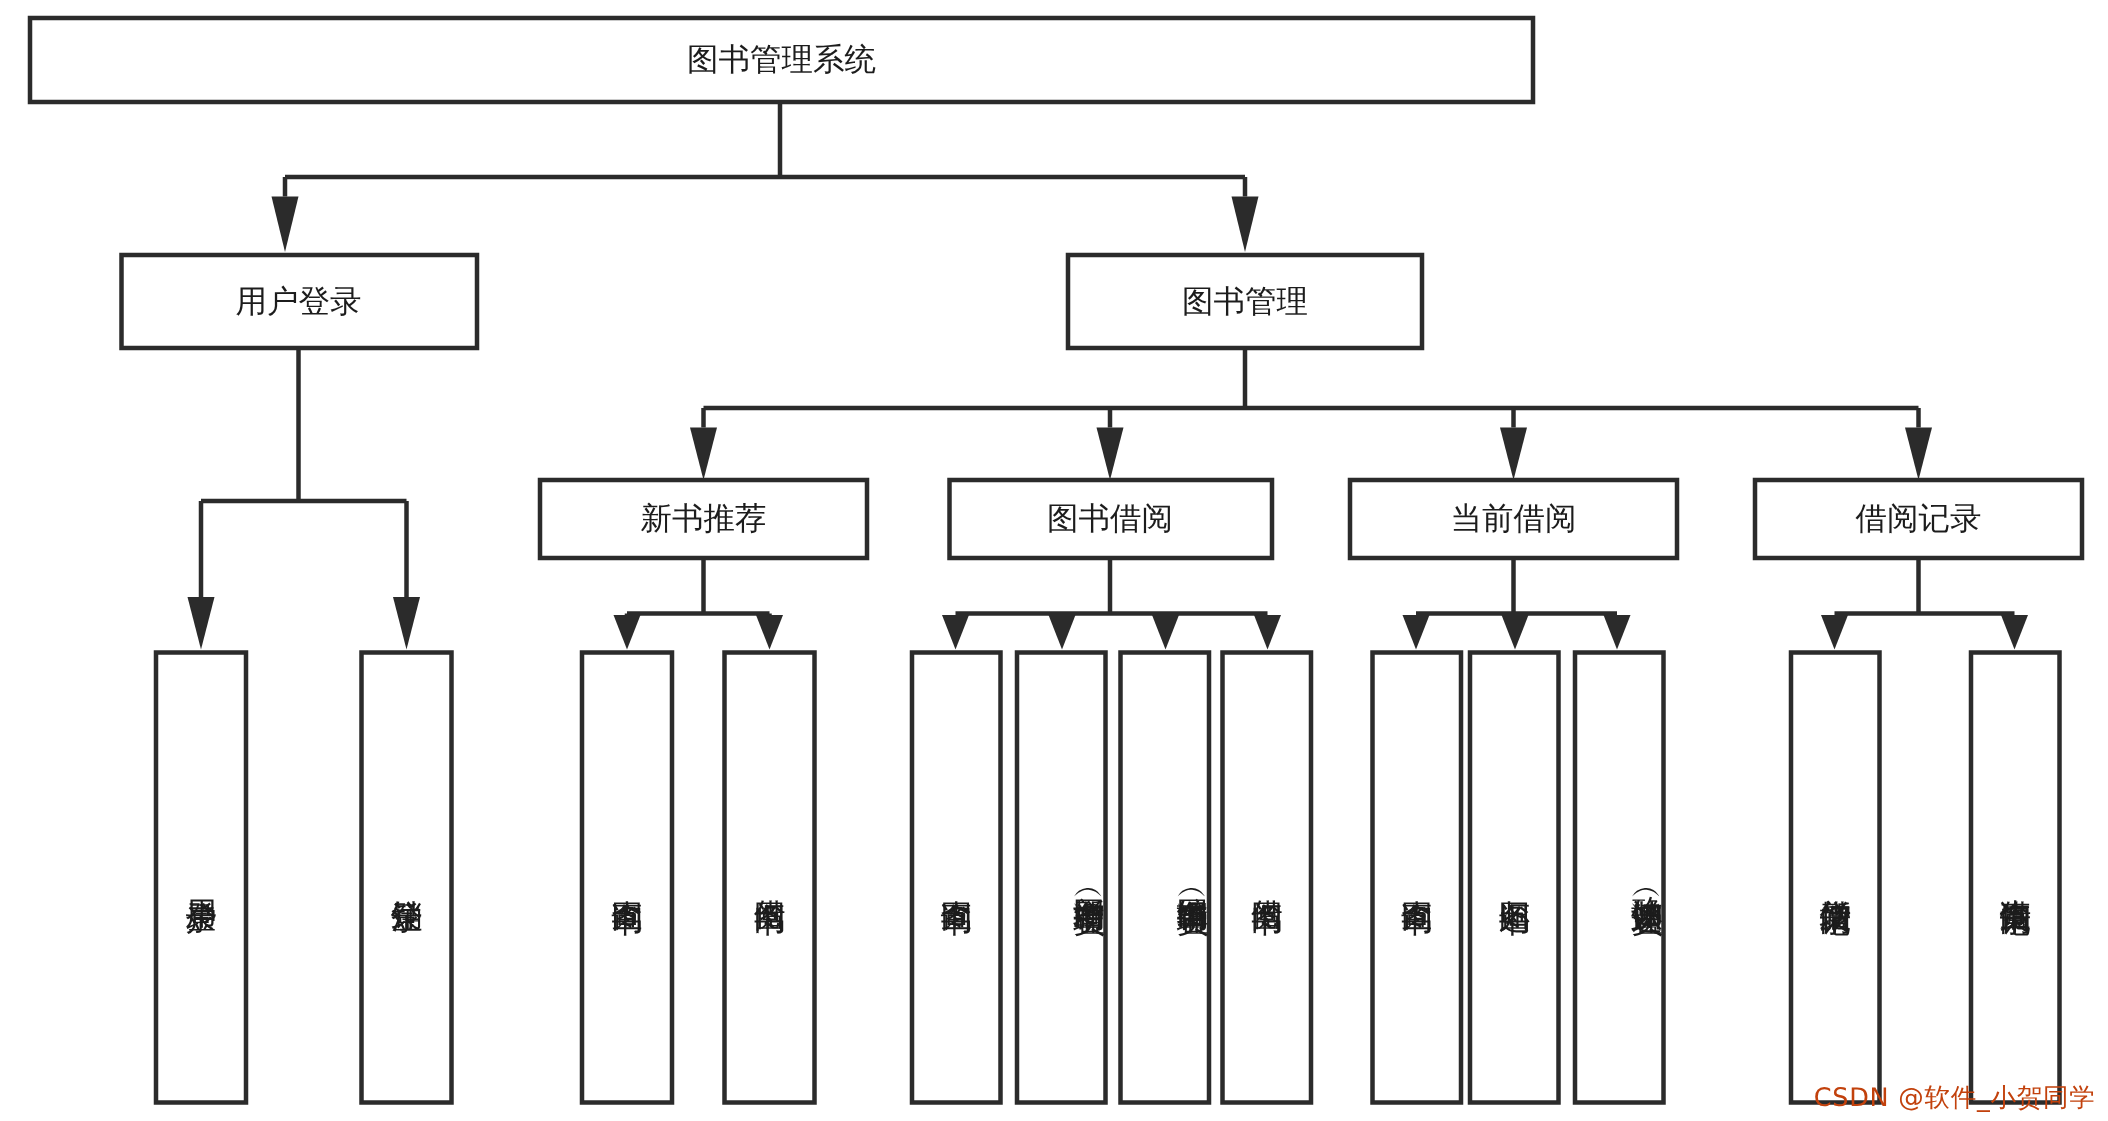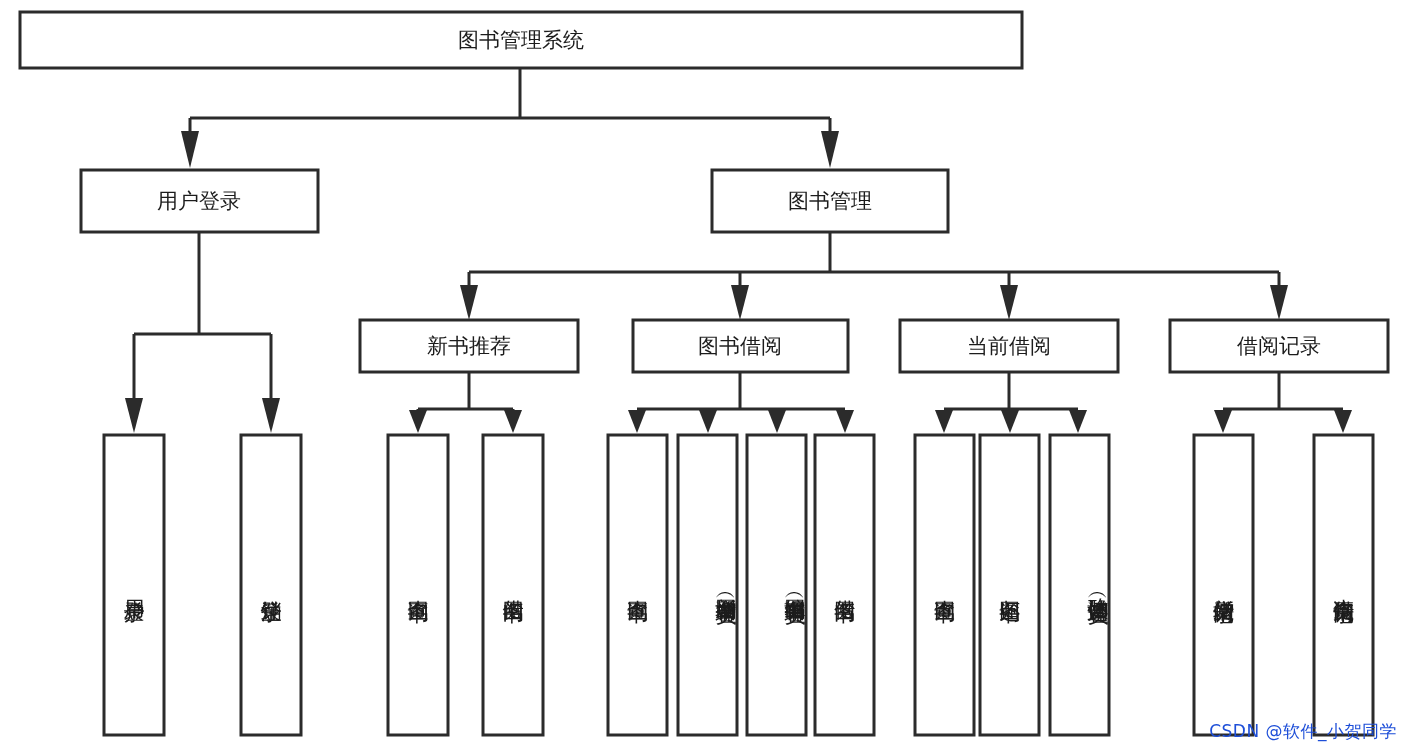--- a/index.html
+++ b/index.html
@@ -62,21 +62,21 @@
     text-orientation: upright;
     letter-spacing: 1px;
     pointer-events: none;
   }
   .watermark {
     position: absolute;
     right: 8px;
     bottom: 4px;
     font-family: "DejaVu Sans", "Liberation Sans", sans-serif;
     font-size: 17px;
-    color: #1d4ed8;
+    color: #c2410c;
     white-space: nowrap;
     letter-spacing: 0.5px;
     text-align: right;
   }
 </style>
 </head>
 <body>
 
 <div id="diagram-root">
 

